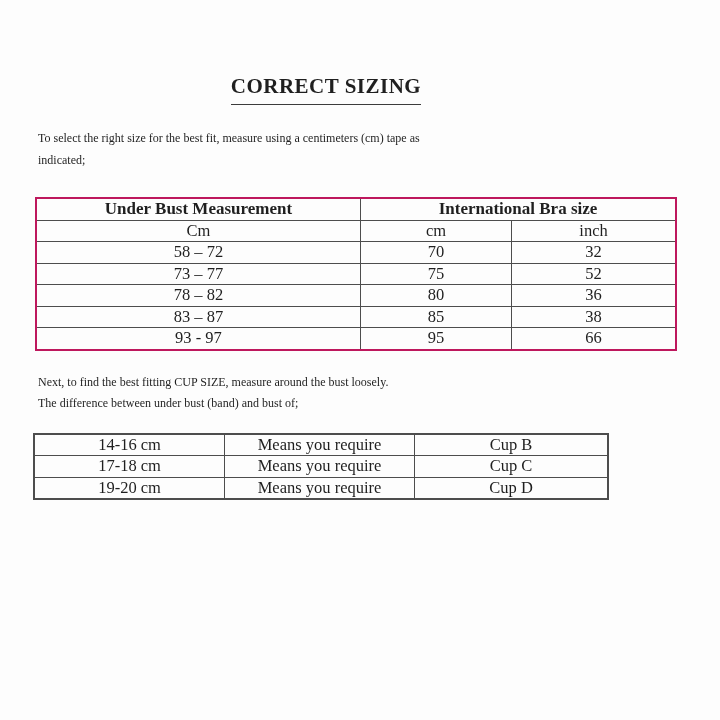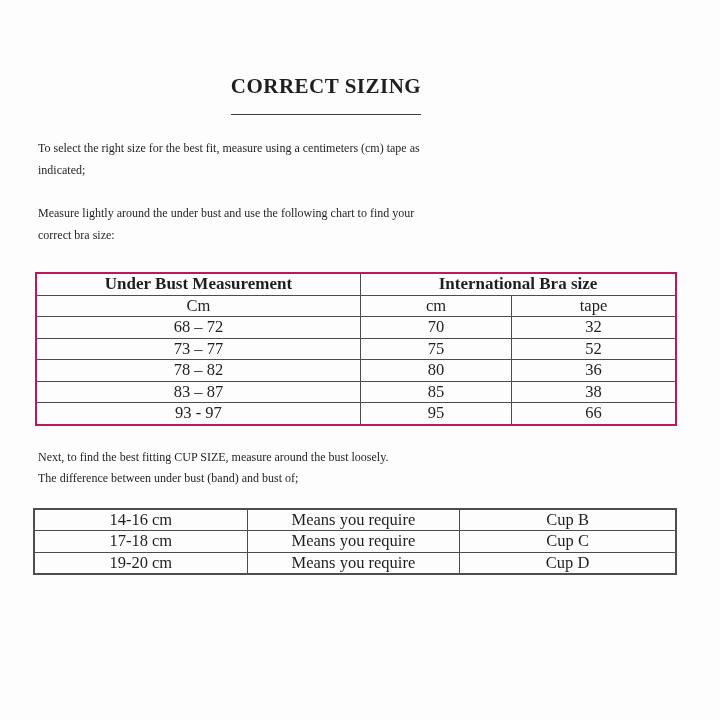--- a/index.html
+++ b/index.html
@@ -25,21 +25,21 @@
     padding-top: 74px;
     text-align: center;
   }
   h1.title {
     display: inline-block;
     margin: 0;
     font-size: 21px;
     font-weight: bold;
     letter-spacing: 0.5px;
     border-bottom: 1.5px solid #3c3c3c;
-    padding-bottom: 16px;
+    padding-bottom: 6px;
     line-height: 24px;
   }
   .para {
     margin: 0;
     padding-left: 38px;
     font-size: 12px;
     line-height: 21.5px;
   }
   .para .line { display: block; }
   .para1 { margin-top: 23px; }
@@ -64,61 +64,57 @@
   }
   table.sizing th {
     font-size: 17px;
     font-weight: bold;
   }
   table.band { margin-top: 26px; }
   table.band { border: 2px solid #be185d; }
   table.cup {
     margin-top: 18px;
     margin-left: 33px;
-    width: 644px;
+    width: 576px;
     border: 2px solid #4d4d4d;
   }
 </style>
 </head>
 <body>
 
 <div class="doc">
 
   <div class="title-wrap">
     <h1 class="title">CORRECT SIZING</h1>
   </div>
 
   <p class="para para1">
     <span class="line">To select the right size for the best fit, measure using a centimeters (cm) tape as</span>
     <span class="line">indicated;</span>
   </p>
 
-  <p class="para para2">
-    <span class="line">Measure lightly around the under bust and use the following chart to find your</span>
-    <span class="line">correct bra size:</span>
-  </p>
 
   <table class="sizing band">
     <colgroup>
       <col style="width:50.7%">
       <col style="width:23.6%">
       <col style="width:25.7%">
     </colgroup>
     <tbody>
       <tr>
         <th>Under Bust Measurement</th>
         <th colspan="2">International Bra size</th>
       </tr>
       <tr>
         <td>Cm</td>
         <td>cm</td>
-        <td>tape</td>
+        <td>inch</td>
       </tr>
       <tr>
-        <td>68 – 72</td>
+        <td>58 – 72</td>
         <td>70</td>
         <td>32</td>
       </tr>
       <tr>
         <td>73 – 77</td>
         <td>75</td>
         <td>52</td>
       </tr>
       <tr>
         <td>78 – 82</td>

